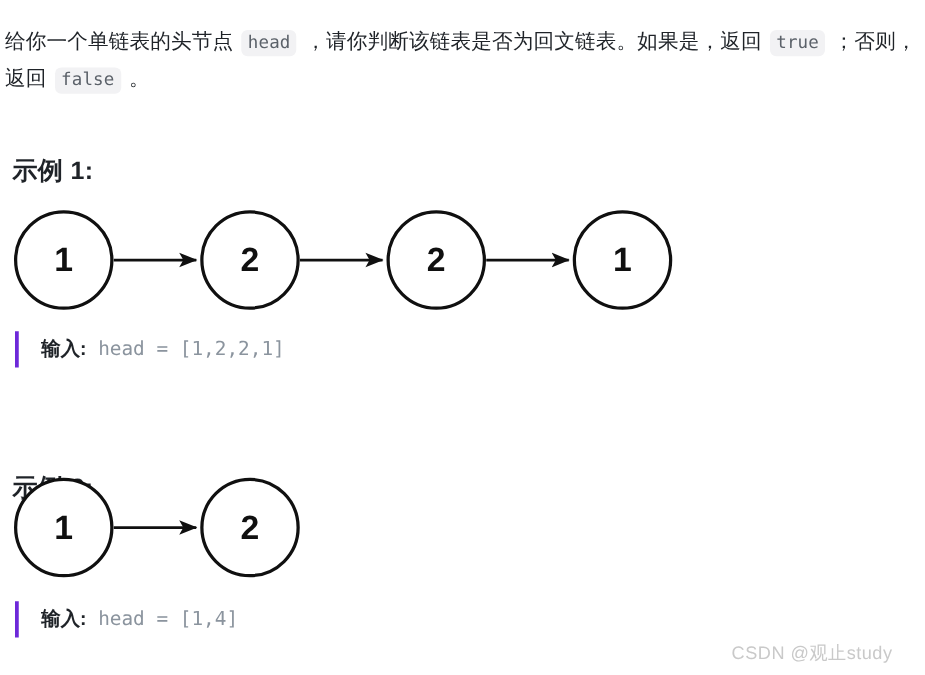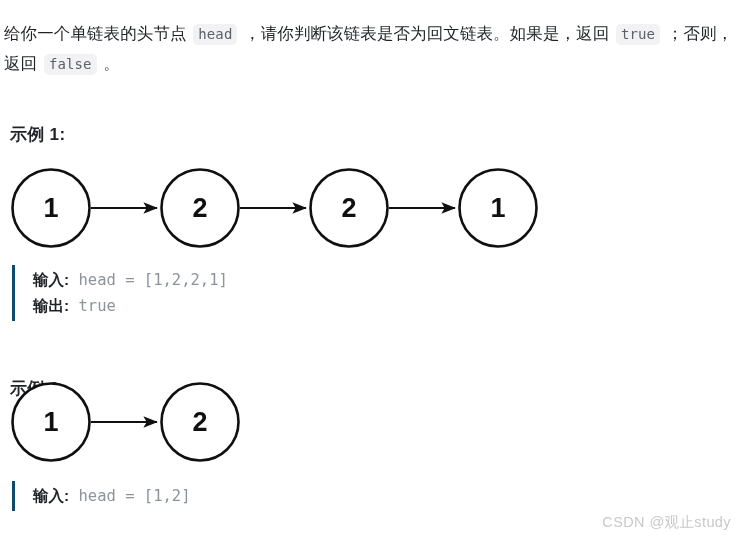--- a/index.html
+++ b/index.html
@@ -40,21 +40,21 @@
     border-radius: 5px;
     padding: 2px 5px 3px 5px;
     margin: 0 2px;
     white-space: nowrap;
   }
 
   
   .ex-heading {
     position: absolute;
     left: 10px;
-    font-size: 17px;
+    font-size: 20px;
     font-weight: bold;
     color: #1f2328;
     letter-spacing: 0.3px;
   }
   #ex1-heading { top: 123px; }
   #ex2-heading { top: 340px; margin-top: 37px; }
 
   
   .diagram {
     position: absolute;
@@ -67,21 +67,21 @@
     font-family: "Liberation Sans", "DejaVu Sans", sans-serif;
     font-size: 27px;
     font-weight: bold;
     fill: #101010;
   }
 
   
   .codeblock {
     position: absolute;
     left: 12px;
-    border-left: 3px solid #0c4a6e;
+    border-left: 3px solid #6d28d9;
     padding: 2px 0 2px 18px;
   }
   #ex1-code { top: 265px; }
   #ex2-code { top: 481px; }
   .code-line {
     font-family: "DejaVu Sans Mono", "Liberation Mono", monospace;
     font-size: 15.5px;
     line-height: 25px;
     color: #8b949e;
     white-space: pre;
@@ -89,21 +89,21 @@
   .code-line .lbl {
     font-family: "Liberation Sans", "DejaVu Sans", sans-serif;
     font-weight: bold;
     font-size: 15.5px;
     color: #1f2328;
   }
 
   
   .watermark {
     position: absolute;
-    right: 9px;
+    right: 26px;
     bottom: 8px;
     font-size: 14.5px;
     color: #c9c9c9;
     letter-spacing: 0.4px;
     user-select: none;
   }
 </style>
 </head>
 <body>
 
@@ -139,21 +139,20 @@
       </g>
       <g>
         <circle cx="498" cy="50" r="38.5" fill="#ffffff" stroke="#101010" stroke-width="2.6"></circle>
         <text class="node-label" x="498" y="50" text-anchor="middle" dominant-baseline="central">1</text>
       </g>
     </svg>
   </div>
 
   <div class="codeblock" id="ex1-code">
     <div class="code-line"><span class="lbl">输入:</span><span> head = [1,2,2,1]</span></div>
-    <div class="code-line"><span class="lbl">输出:</span><span> true</span></div>
   </div>
 
   <div class="ex-heading" id="ex2-heading">示例 2:</div>
 
   <div class="diagram" id="ex2-diagram">
     <svg width="300" height="100" viewBox="0 0 300 100" xmlns="http://www.w3.org/2000/svg">
       <defs>
         <marker id="arrowhead2" markerWidth="7" markerHeight="7" refX="6.2" refY="3" orient="auto" markerUnits="strokeWidth">
           <path d="M0,0.35 L6.6,3 L0,5.65 L1.5,3 Z" fill="#101010"></path>
         </marker>
@@ -166,18 +165,18 @@
         <text class="node-label" x="51" y="50" text-anchor="middle" dominant-baseline="central">1</text>
       </g>
       <g>
         <circle cx="200" cy="50" r="38.5" fill="#ffffff" stroke="#101010" stroke-width="2.6"></circle>
         <text class="node-label" x="200" y="50" text-anchor="middle" dominant-baseline="central">2</text>
       </g>
     </svg>
   </div>
 
   <div class="codeblock" id="ex2-code">
-    <div class="code-line"><span class="lbl">输入:</span><span> head = [1,2]</span></div>
+    <div class="code-line"><span class="lbl">输入:</span><span> head = [1,4]</span></div>
   </div>
 
   <div class="watermark">CSDN @观止study</div>
 
 </div>
 
 </body></html>

